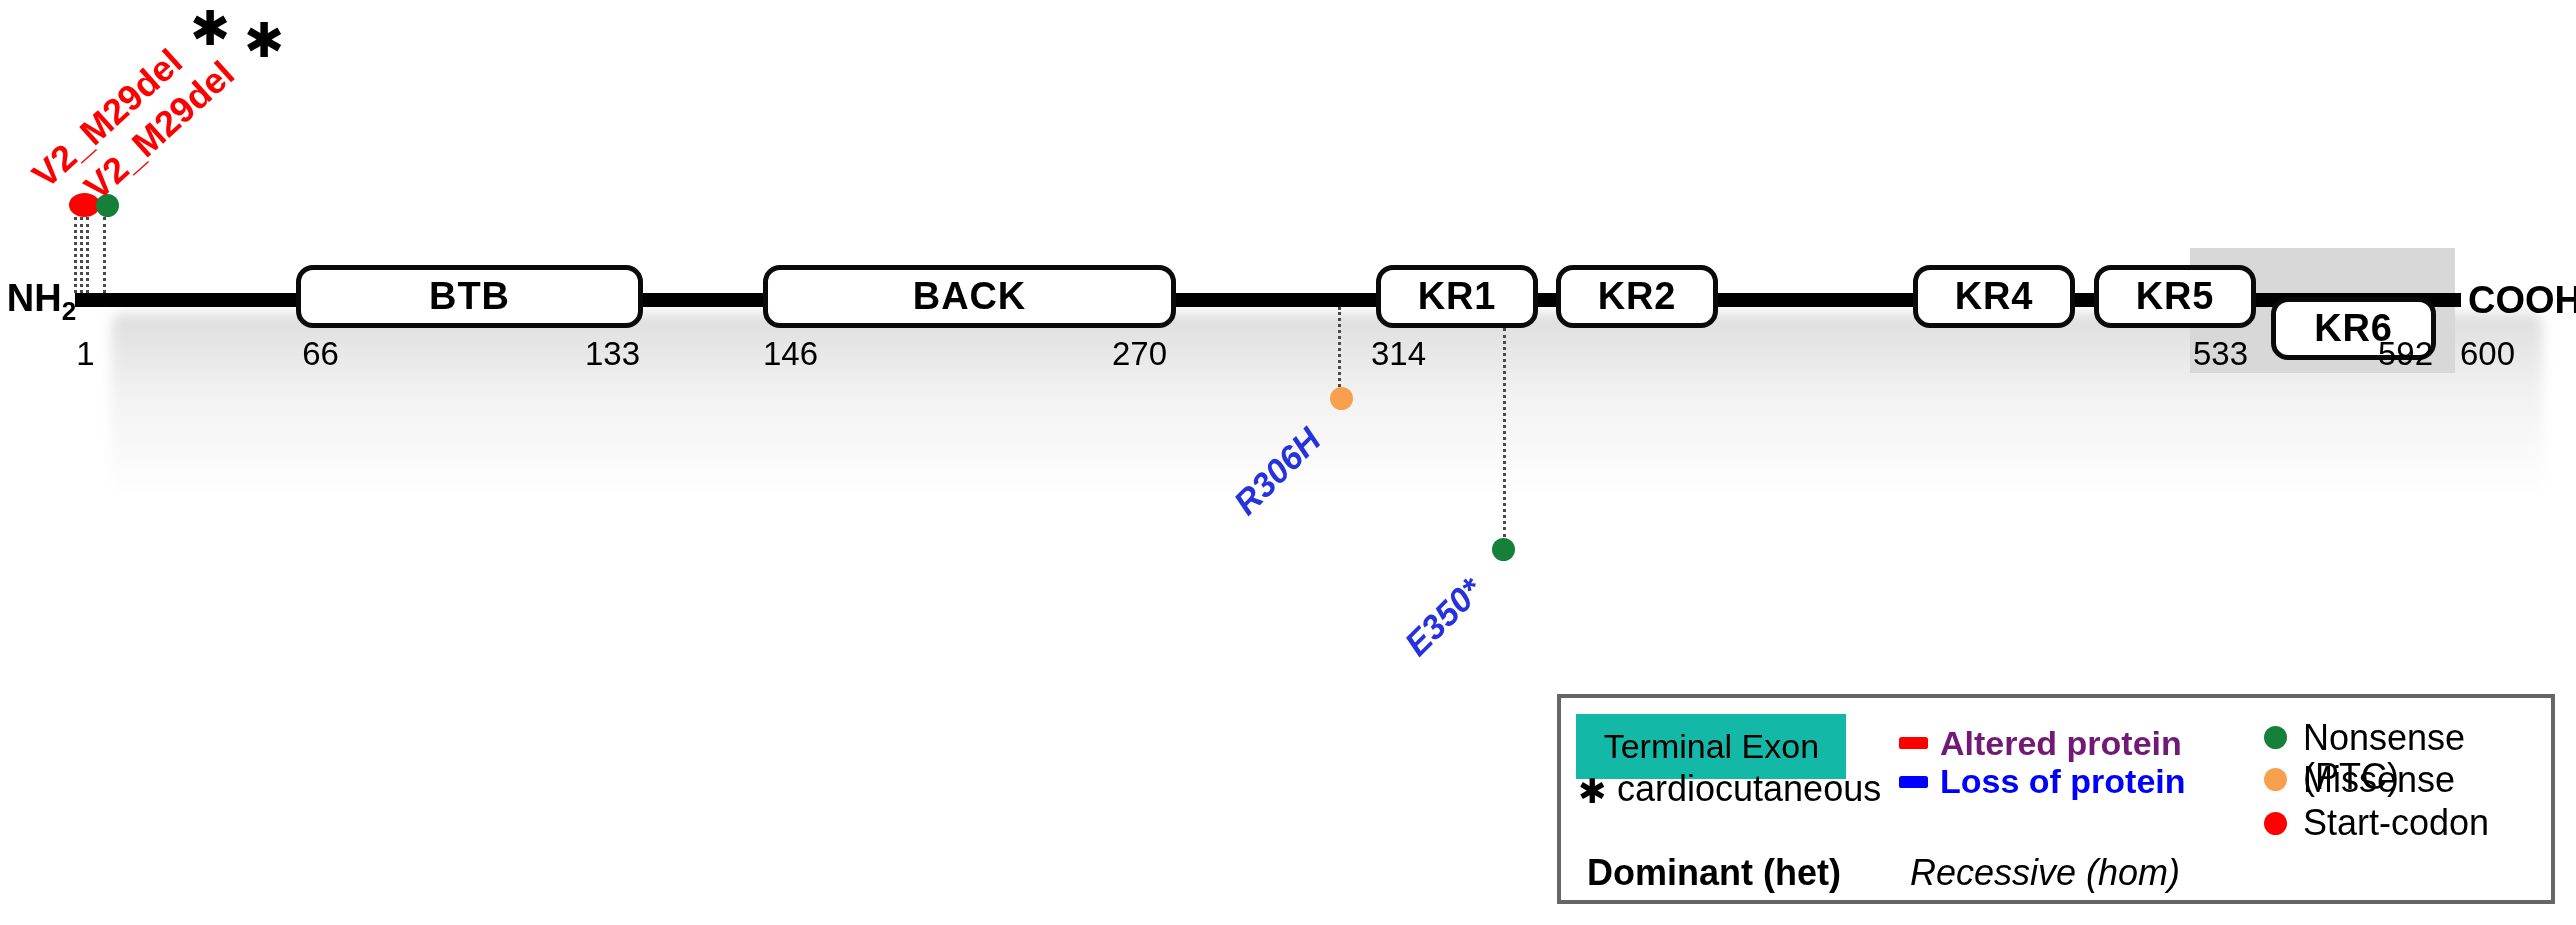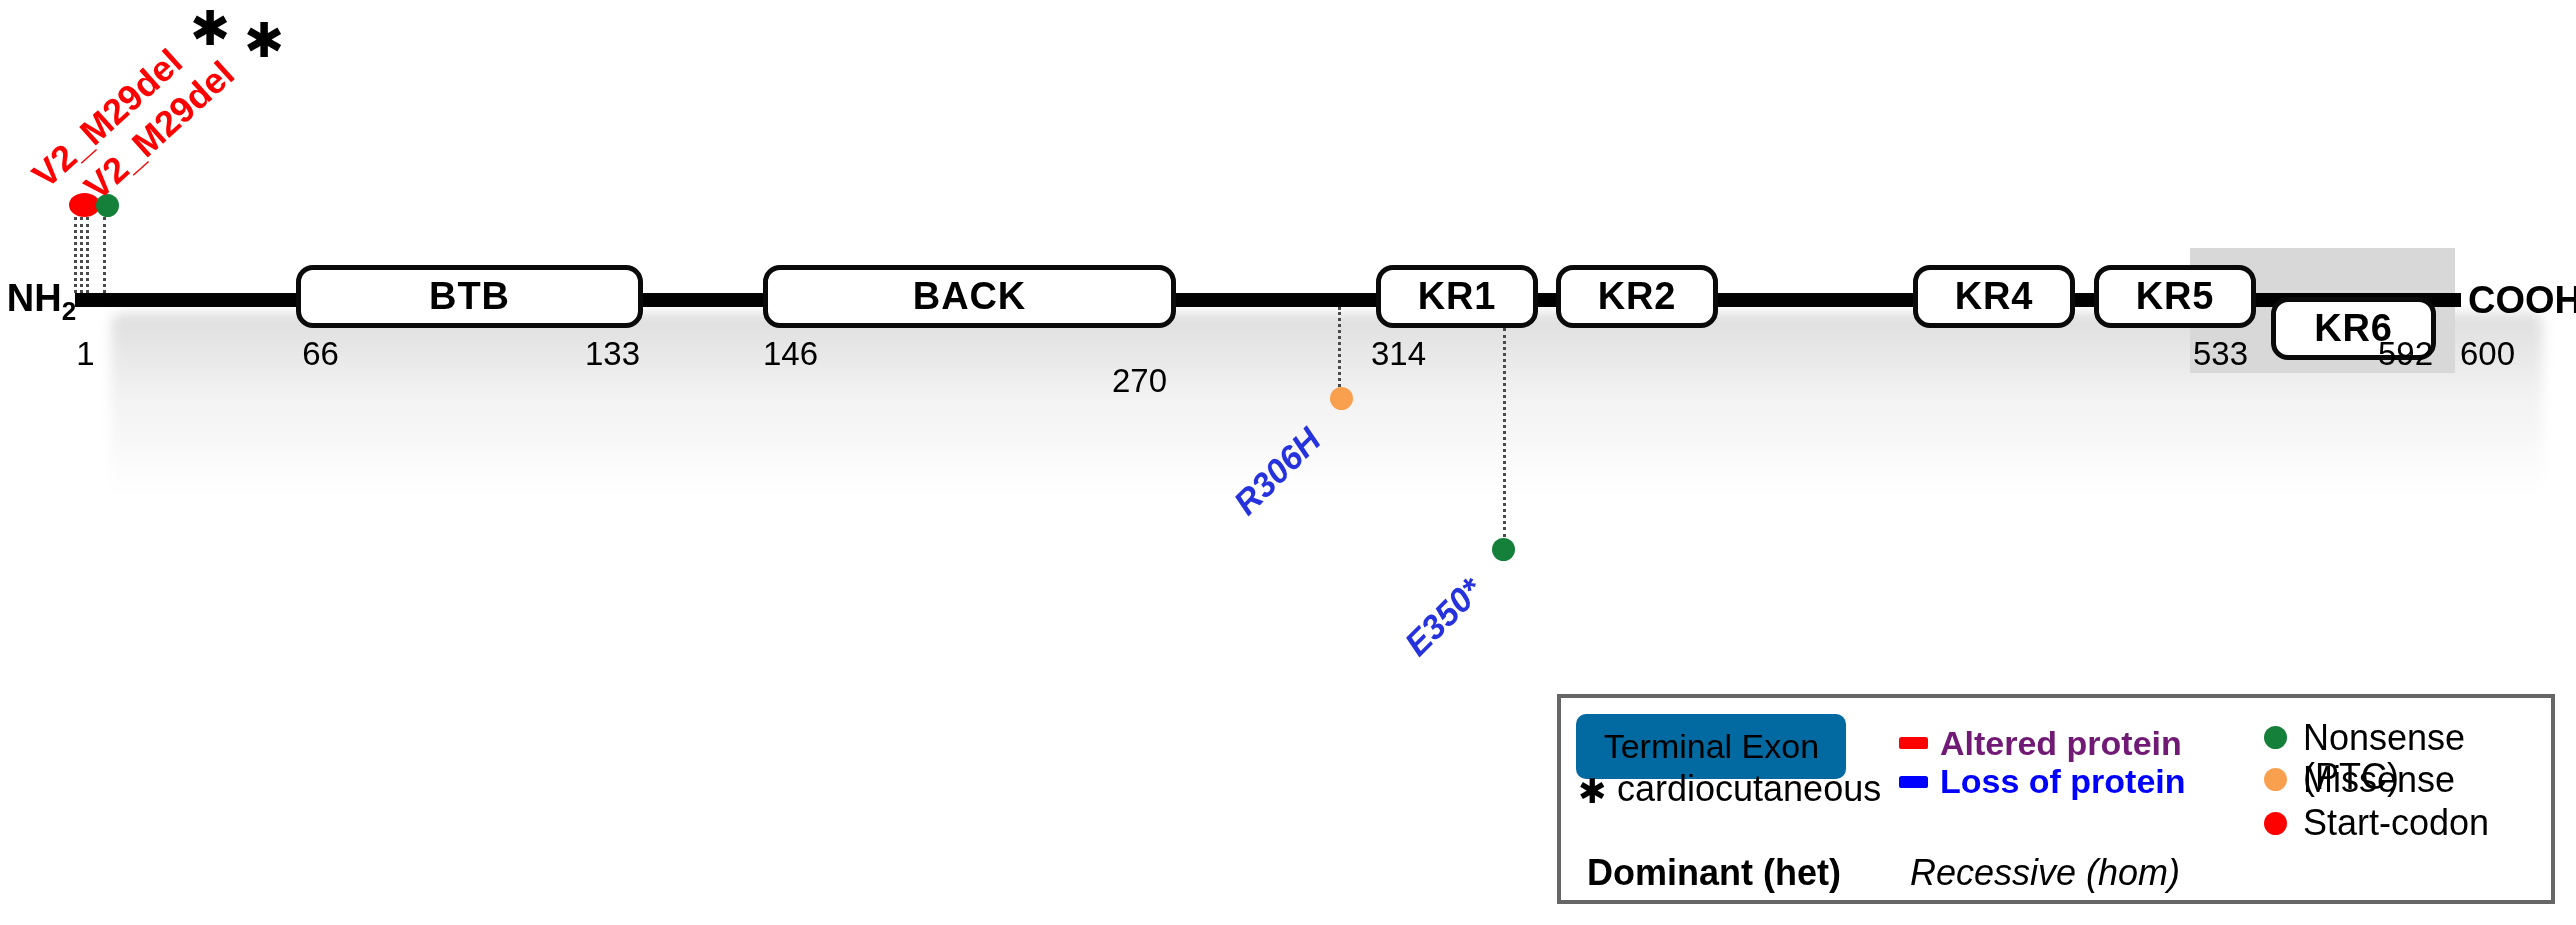--- a/index.html
+++ b/index.html
@@ -24,22 +24,22 @@
   .dotline{position:absolute;width:0;border-left:3.4px dotted #4a4a4a;z-index:2;}
   .rlabel{position:absolute;color:#ff0000;font-weight:bold;font-size:36px;white-space:nowrap;
       transform:rotate(-42deg);transform-origin:left bottom;z-index:6;height:39px;line-height:39px;}
   .star{position:absolute;color:#000;font-size:48px;z-index:6;line-height:48px;}
   .blabel{position:absolute;color:#2633dd;font-style:italic;font-weight:600;font-size:34px;white-space:nowrap;
       transform:rotate(-45deg);transform-origin:left bottom;z-index:6;height:38px;line-height:38px;}
   
   .legend{position:absolute;left:1557px;top:694px;width:998px;height:210px;background:#fff;
       border:4.3px solid #666;box-sizing:border-box;z-index:7;}
   .legend .abs{position:absolute;}
-  .lg-swatch{left:15.4px;top:16px;width:270px;height:65px;background:#0369a1;display:flex;
-      align-items:center;justify-content:center;font-size:34px;border-radius:10px;}
+  .lg-swatch{left:15.4px;top:16px;width:270px;height:65px;background:#14b8a6;display:flex;
+      align-items:center;justify-content:center;font-size:34px;}
   .lg-text{font-size:36px;line-height:39px;}
   .lg-bold{font-weight:bold;}
   .lg-italic{font-style:italic;font-weight:400;}
   .lg-dash{width:29px;height:12px;border-radius:2.6px;}
   .lg-dot{width:23px;height:23px;border-radius:50%;}
   .lg-star{font-size:34px;line-height:38px;}
   .red{color:#701a75;}
   .blue{color:#0000ff;}
 </style>
 </head>
@@ -61,21 +61,21 @@
   <div class="box" style="left:1376px;width:162px;">KR1</div>
   <div class="box" style="left:1556px;width:162px;">KR2</div>
   <div class="box" style="left:1913px;width:162px;">KR4</div>
   <div class="box" style="left:2094px;width:162px;">KR5</div>
   <div class="box" style="left:2271px;width:165px;margin-top:32px;">KR6</div>
 
   <div class="tick" style="left:47px;">1</div>
   <div class="tick" style="left:282px;">66</div>
   <div class="tick" style="left:574px;">133</div>
   <div class="tick" style="left:752px;">146</div>
-  <div class="tick" style="left:1101px;margin-top:27px;">270</div>
+  <div class="tick" style="left:1101px;">270</div>
   <div class="tick" style="left:1360px;">314</div>
   <div class="tick" style="left:2182px;">533</div>
   <div class="tick" style="left:2367px;">592</div>
   <div class="tick" style="left:2449px;">600</div>
 
   <div class="dotline" style="left:74px;top:217px;height:76px;"></div>
   <div class="dotline" style="left:80px;top:217px;height:76px;"></div>
   <div class="dotline" style="left:86px;top:217px;height:76px;"></div>
   <div class="dotline" style="left:103px;top:217px;height:76px;"></div>
   <div class="dot dot-red" style="left:69px;top:193px;width:31px;height:24px;"></div>

